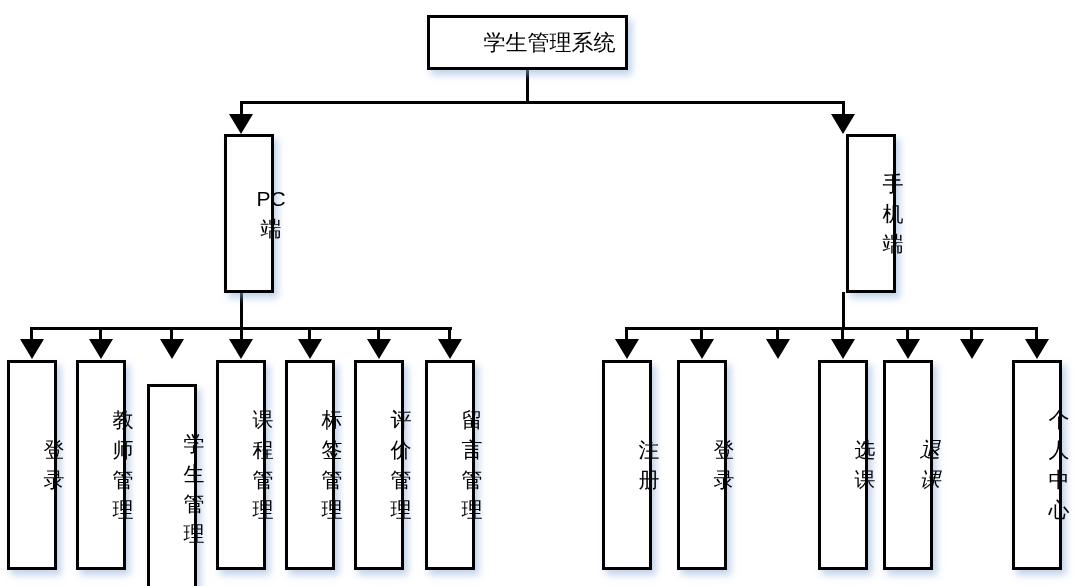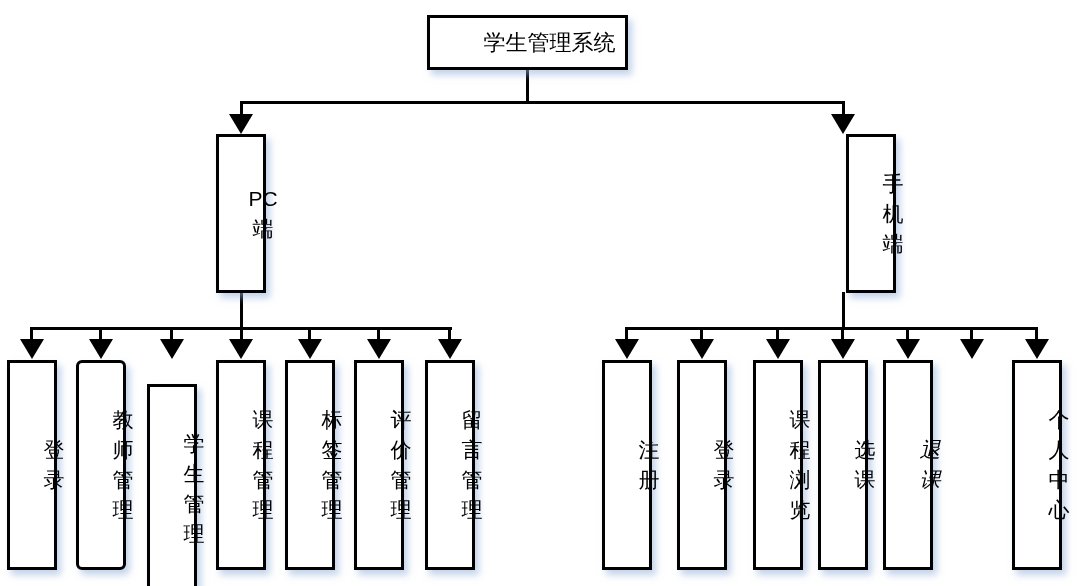--- a/index.html
+++ b/index.html
@@ -94,31 +94,31 @@
   <div class="arrow-down" style="left:896px; top:339px;"></div>
   <div class="vline" style="left:970px; top:327px; height:14px;"></div>
   <div class="arrow-down" style="left:960px; top:339px;"></div>
   <div class="vline" style="left:1035px; top:327px; height:14px;"></div>
   <div class="arrow-down" style="left:1025px; top:339px;"></div>
 
   <div class="node node-root">
     <span>学生管理系统</span>
   </div>
 
-  <div class="node node-l2" style="left:216px;">
+  <div class="node node-l2" style="left:224px;">
     <span class="vtext">PC端</span>
   </div>
   <div class="node node-l2" style="left:818px;margin-left:28px;">
     <span class="vtext">手机端</span>
   </div>
 
   <div class="node node-leaf" style="left:7px;">
     <span class="vtext">登录</span>
   </div>
-  <div class="node node-leaf" style="left:76px;border-radius:6px;">
+  <div class="node node-leaf" style="left:76px;">
     <span class="vtext">教师管理</span>
   </div>
   <div class="node node-leaf" style="left:147px;margin-top:24px;">
     <span class="vtext">学生管理</span>
   </div>
   <div class="node node-leaf" style="left:216px;">
     <span class="vtext">课程管理</span>
   </div>
   <div class="node node-leaf" style="left:285px;">
     <span class="vtext">标签管理</span>
@@ -129,23 +129,20 @@
   <div class="node node-leaf" style="left:425px;">
     <span class="vtext">留言管理</span>
   </div>
 
   <div class="node node-leaf" style="left:602px;">
     <span class="vtext">注册</span>
   </div>
   <div class="node node-leaf" style="left:677px;">
     <span class="vtext">登录</span>
   </div>
-  <div class="node node-leaf" style="left:753px;">
-    <span class="vtext">课程浏览</span>
-  </div>
   <div class="node node-leaf" style="left:818px;">
     <span class="vtext">选课</span>
   </div>
   <div class="node node-leaf" style="left:883px;font-style:italic;">
     <span class="vtext">退课</span>
   </div>
   <div class="node node-leaf" style="left:1012px;">
     <span class="vtext">个人中心</span>
   </div>
 

